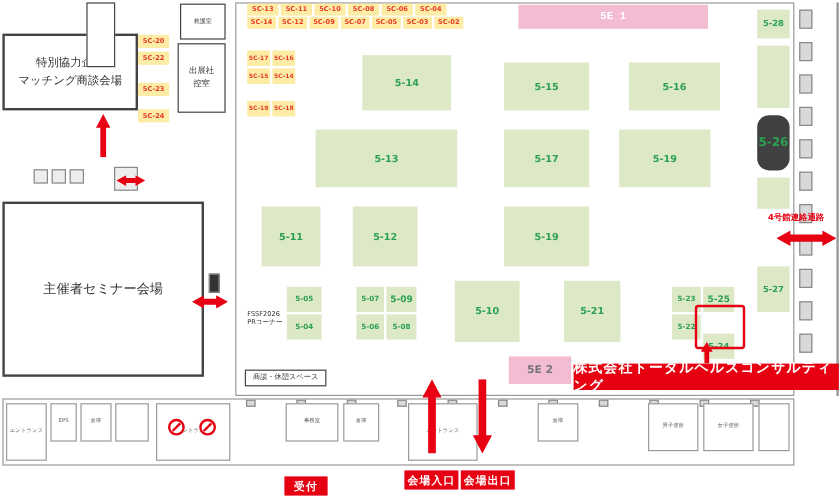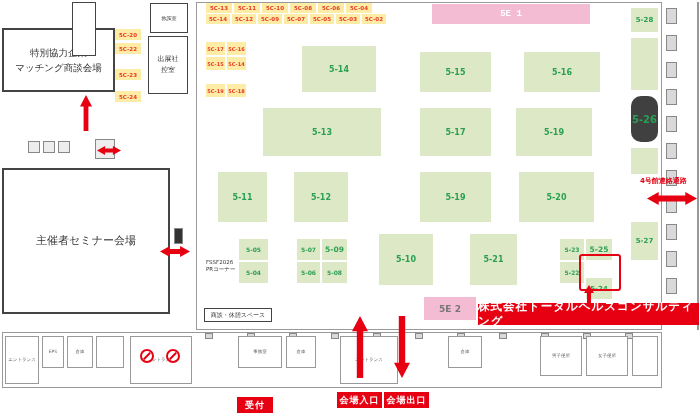--- a/index.html
+++ b/index.html
@@ -80,21 +80,20 @@
     <div class="furn" style="left: 174px; top: 228px; width: 9px; height: 16px; background: rgb(51, 51, 51);"></div>
     <div class="booth" style="left: 287px; top: 46px; width: 74px; height: 46px; font-size: 8px; background: rgb(221, 232, 198); color: rgb(43, 160, 82); margin-left: 15px;">5-14</div>
     <div class="booth" style="left: 420px; top: 52px; width: 71px; height: 40px; font-size: 8px; background: rgb(221, 232, 198); color: rgb(43, 160, 82);">5-15</div>
     <div class="booth" style="left: 524px; top: 52px; width: 76px; height: 40px; font-size: 8px; background: rgb(221, 232, 198); color: rgb(43, 160, 82);">5-16</div>
     <div class="booth" style="left: 263px; top: 108px; width: 118px; height: 48px; font-size: 8px; background: rgb(221, 232, 198); color: rgb(43, 160, 82);">5-13</div>
     <div class="booth" style="left: 420px; top: 108px; width: 71px; height: 48px; font-size: 8px; background: rgb(221, 232, 198); color: rgb(43, 160, 82);">5-17</div>
     <div class="booth" style="left: 516px; top: 108px; width: 76px; height: 48px; font-size: 8px; background: rgb(221, 232, 198); color: rgb(43, 160, 82);">5-19</div>
     <div class="booth" style="left: 218px; top: 172px; width: 49px; height: 50px; font-size: 8px; background: rgb(221, 232, 198); color: rgb(43, 160, 82);">5-11</div>
     <div class="booth" style="left: 294px; top: 172px; width: 54px; height: 50px; font-size: 8px; background: rgb(221, 232, 198); color: rgb(43, 160, 82);">5-12</div>
     <div class="booth" style="left: 420px; top: 172px; width: 71px; height: 50px; font-size: 8px; background: rgb(221, 232, 198); color: rgb(43, 160, 82);">5-19</div>
-    <div class="booth" style="left: 519px; top: 172px; width: 75px; height: 50px; font-size: 8px; background: rgb(221, 232, 198); color: rgb(43, 160, 82);">5-20</div>
     <div class="booth" style="left: 379px; top: 234px; width: 54px; height: 51px; font-size: 8px; background: rgb(221, 232, 198); color: rgb(43, 160, 82);">5-10</div>
     <div class="booth" style="left: 470px; top: 234px; width: 47px; height: 51px; font-size: 8px; background: rgb(221, 232, 198); color: rgb(43, 160, 82);">5-21</div>
     <div class="booth" style="left: 239px; top: 239px; width: 29px; height: 21px; font-size: 6px; background: rgb(221, 232, 198); color: rgb(43, 160, 82);">5-05</div>
     <div class="booth" style="left: 239px; top: 262px; width: 29px; height: 21px; font-size: 6px; background: rgb(221, 232, 198); color: rgb(43, 160, 82);">5-04</div>
     <div class="booth" style="left: 297px; top: 239px; width: 23px; height: 21px; font-size: 6px; background: rgb(221, 232, 198); color: rgb(43, 160, 82);">5-07</div>
     <div class="booth" style="left: 322px; top: 239px; width: 25px; height: 21px; font-size: 7.5px; background: rgb(221, 232, 198); color: rgb(43, 160, 82);">5-09</div>
     <div class="booth" style="left: 297px; top: 262px; width: 23px; height: 21px; font-size: 6px; background: rgb(221, 232, 198); color: rgb(43, 160, 82);">5-06</div>
     <div class="booth" style="left: 322px; top: 262px; width: 25px; height: 21px; font-size: 6px; background: rgb(221, 232, 198); color: rgb(43, 160, 82);">5-08</div>
     <div class="booth" style="left: 560px; top: 239px; width: 24px; height: 21px; font-size: 6px; background: rgb(221, 232, 198); color: rgb(43, 160, 82);">5-23</div>
     <div class="booth" style="left: 586px; top: 239px; width: 26px; height: 21px; font-size: 7.5px; background: rgb(221, 232, 198); color: rgb(43, 160, 82);">5-25</div>

